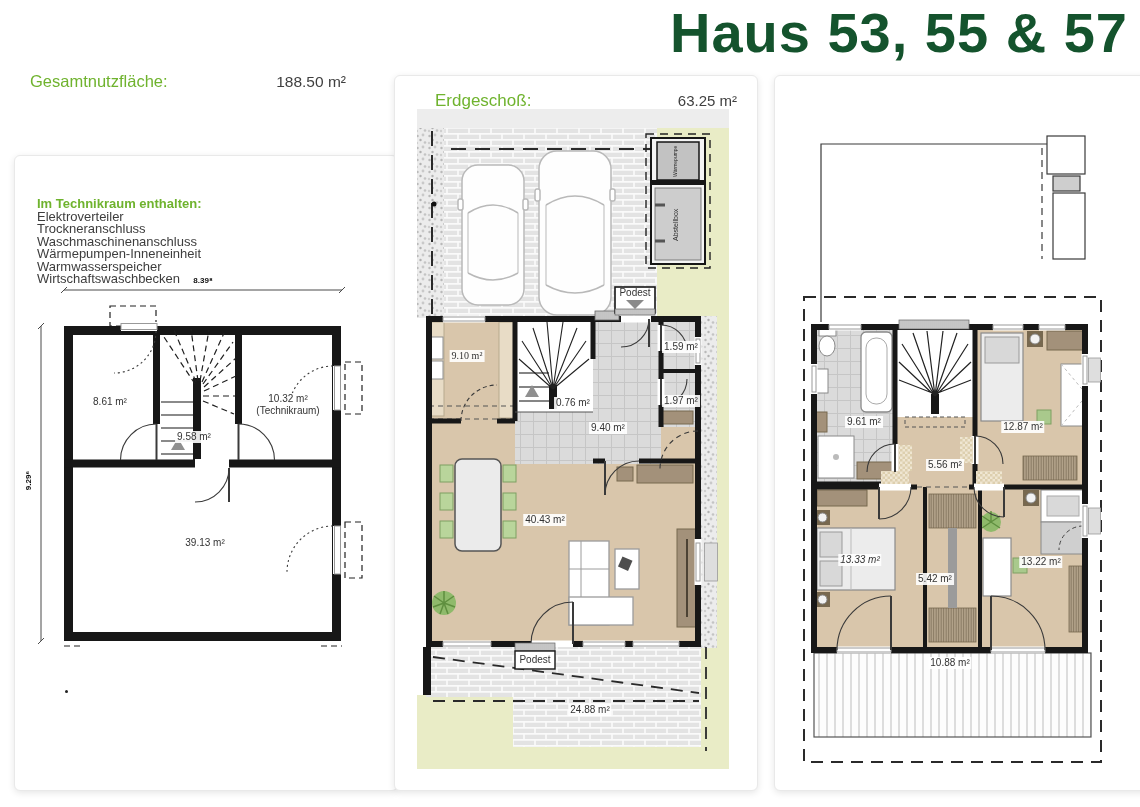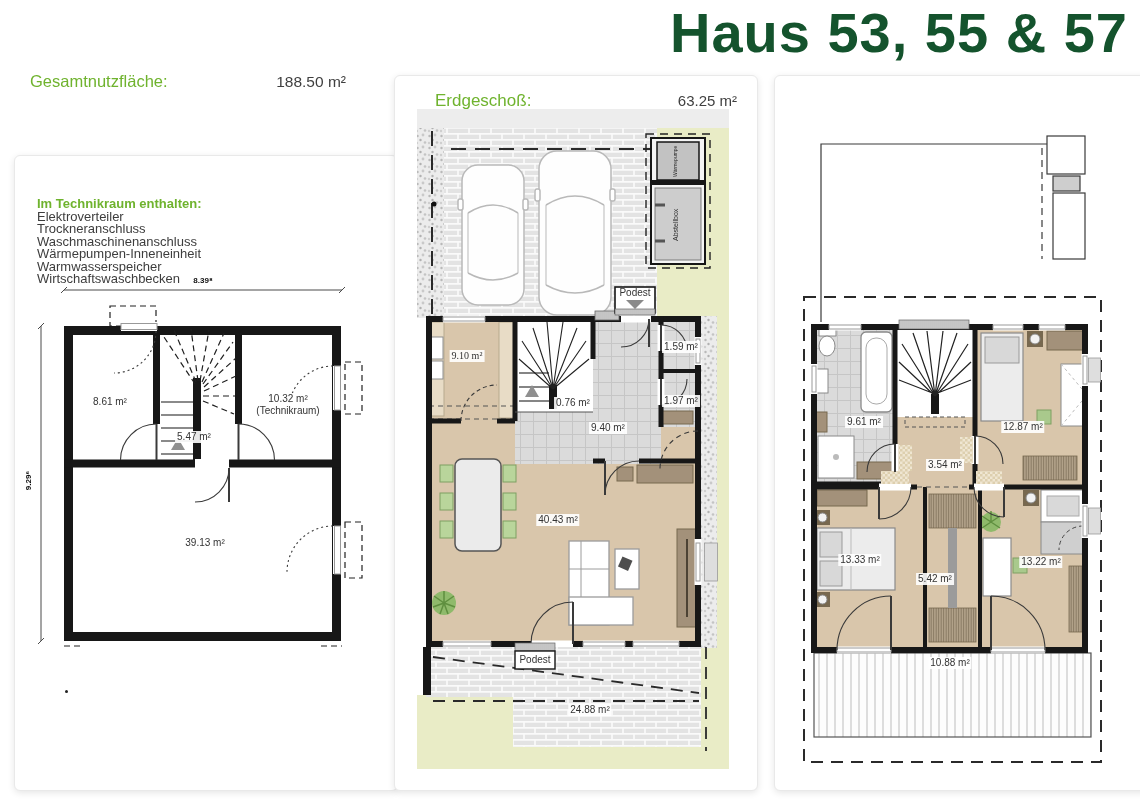--- a/index.html
+++ b/index.html
@@ -173,21 +173,21 @@
         <path d="M204,194 A34,34 0 0 1 170,228"></path>
           <line x1="204" y1="194" x2="204" y2="228" stroke-width="2"></line>
         <path d="M131,57 A42,42 0 0 1 89,99" stroke-dasharray="2 3"></path>
         <path d="M308,92 A44,44 0 0 0 264,136" stroke-dasharray="2 3"></path>
         <path d="M308,252 A46,46 0 0 0 262,298" stroke-dasharray="2 3"></path>
       </g>
     </svg>
     <span class="dim" style="left:178px;top:2px;">8.39⁸</span>
     <span class="dim dim-v" style="left:-6px;top:202px;">9.29⁶</span>
     <span class="chip" style="left:85px;top:122px;">8.61 m²</span>
-    <span class="chip" style="left:169px;top:157px;">5.47 m²</span>
+    <span class="chip" style="left:169px;top:157px;">9.58 m²</span>
     <span class="chip center" style="left:263px;top:119px;">
       <span style="display:block">10.32 m²</span>
       <span style="display:block">(Technikraum)</span>
     </span>
     <span class="chip" style="left:180px;top:263px;">39.13 m²</span>
     <span class="dot" style="left:40px;top:416px;"></span>
   </div>
 </section>
 
 <section class="card" id="card-eg">
@@ -359,21 +359,21 @@
     </svg>
     <span class="vlabel" id="vl-wp">Wärmepumpe</span>
     <span class="vlabel" id="vl-ab">Abstellbox</span>
     <span class="chip sm" style="left:232px;top:179px;">Podest</span>
     <span class="chip sm" style="left:132px;top:546px;">Podest</span>
     <span class="chip" style="left:64px;top:241px;font-family:Liberation Serif, serif;">9.10 m²</span>
     <span class="chip" style="left:170px;top:288px;">0.76 m²</span>
     <span class="chip" style="left:205px;top:313px;">9.40 m²</span>
     <span class="chip" style="left:278px;top:232px;">1.59 m²</span>
     <span class="chip" style="left:278px;top:286px;">1.97 m²</span>
-    <span class="chip" style="left:155px;top:405px;">40.43 m²</span>
+    <span class="chip" style="left:142px;top:405px;">40.43 m²</span>
     <span class="chip" style="left:187px;top:595px;">24.88 m²</span>
   </div>
 </section>
 
 <section class="card" id="card-og">
 
   <div class="plan" id="plan-og">
     <svg viewBox="0 0 342 660">
 
       <g stroke="#3a3a3a" stroke-width="1.2" fill="#fff">
@@ -509,20 +509,20 @@
           <path d="M126,373 A32,32 0 0 1 94,405"></path>
         <line x1="219" y1="373" x2="219" y2="403" stroke-width="2"></line>
           <path d="M189,373 A30,30 0 0 0 219,403"></path>
         <line x1="106" y1="536" x2="106" y2="482" stroke-width="2"></line>
           <path d="M52,536 A54,54 0 0 1 106,482"></path>
         <line x1="206" y1="536" x2="206" y2="482" stroke-width="2"></line>
           <path d="M260,536 A54,54 0 0 0 206,482"></path>
       </g>
     </svg>
     <span class="chip" style="left:79px;top:302px;">9.61 m²</span>
-    <span class="chip" style="left:160px;top:345px;">3.54 m²</span>
+    <span class="chip" style="left:160px;top:345px;">5.56 m²</span>
     <span class="chip" style="left:238px;top:307px;">12.87 m²</span>
-    <span class="chip" style="left:75px;top:440px;">13.33 m²</span>
+    <span class="chip" style="left:75px;top:440px;font-style:italic;">13.33 m²</span>
     <span class="chip" style="left:150px;top:459px;">5.42 m²</span>
     <span class="chip" style="left:256px;top:442px;">13.22 m²</span>
     <span class="chip" style="left:165px;top:543px;">10.88 m²</span>
   </div>
 </section>
 
 </body></html>

